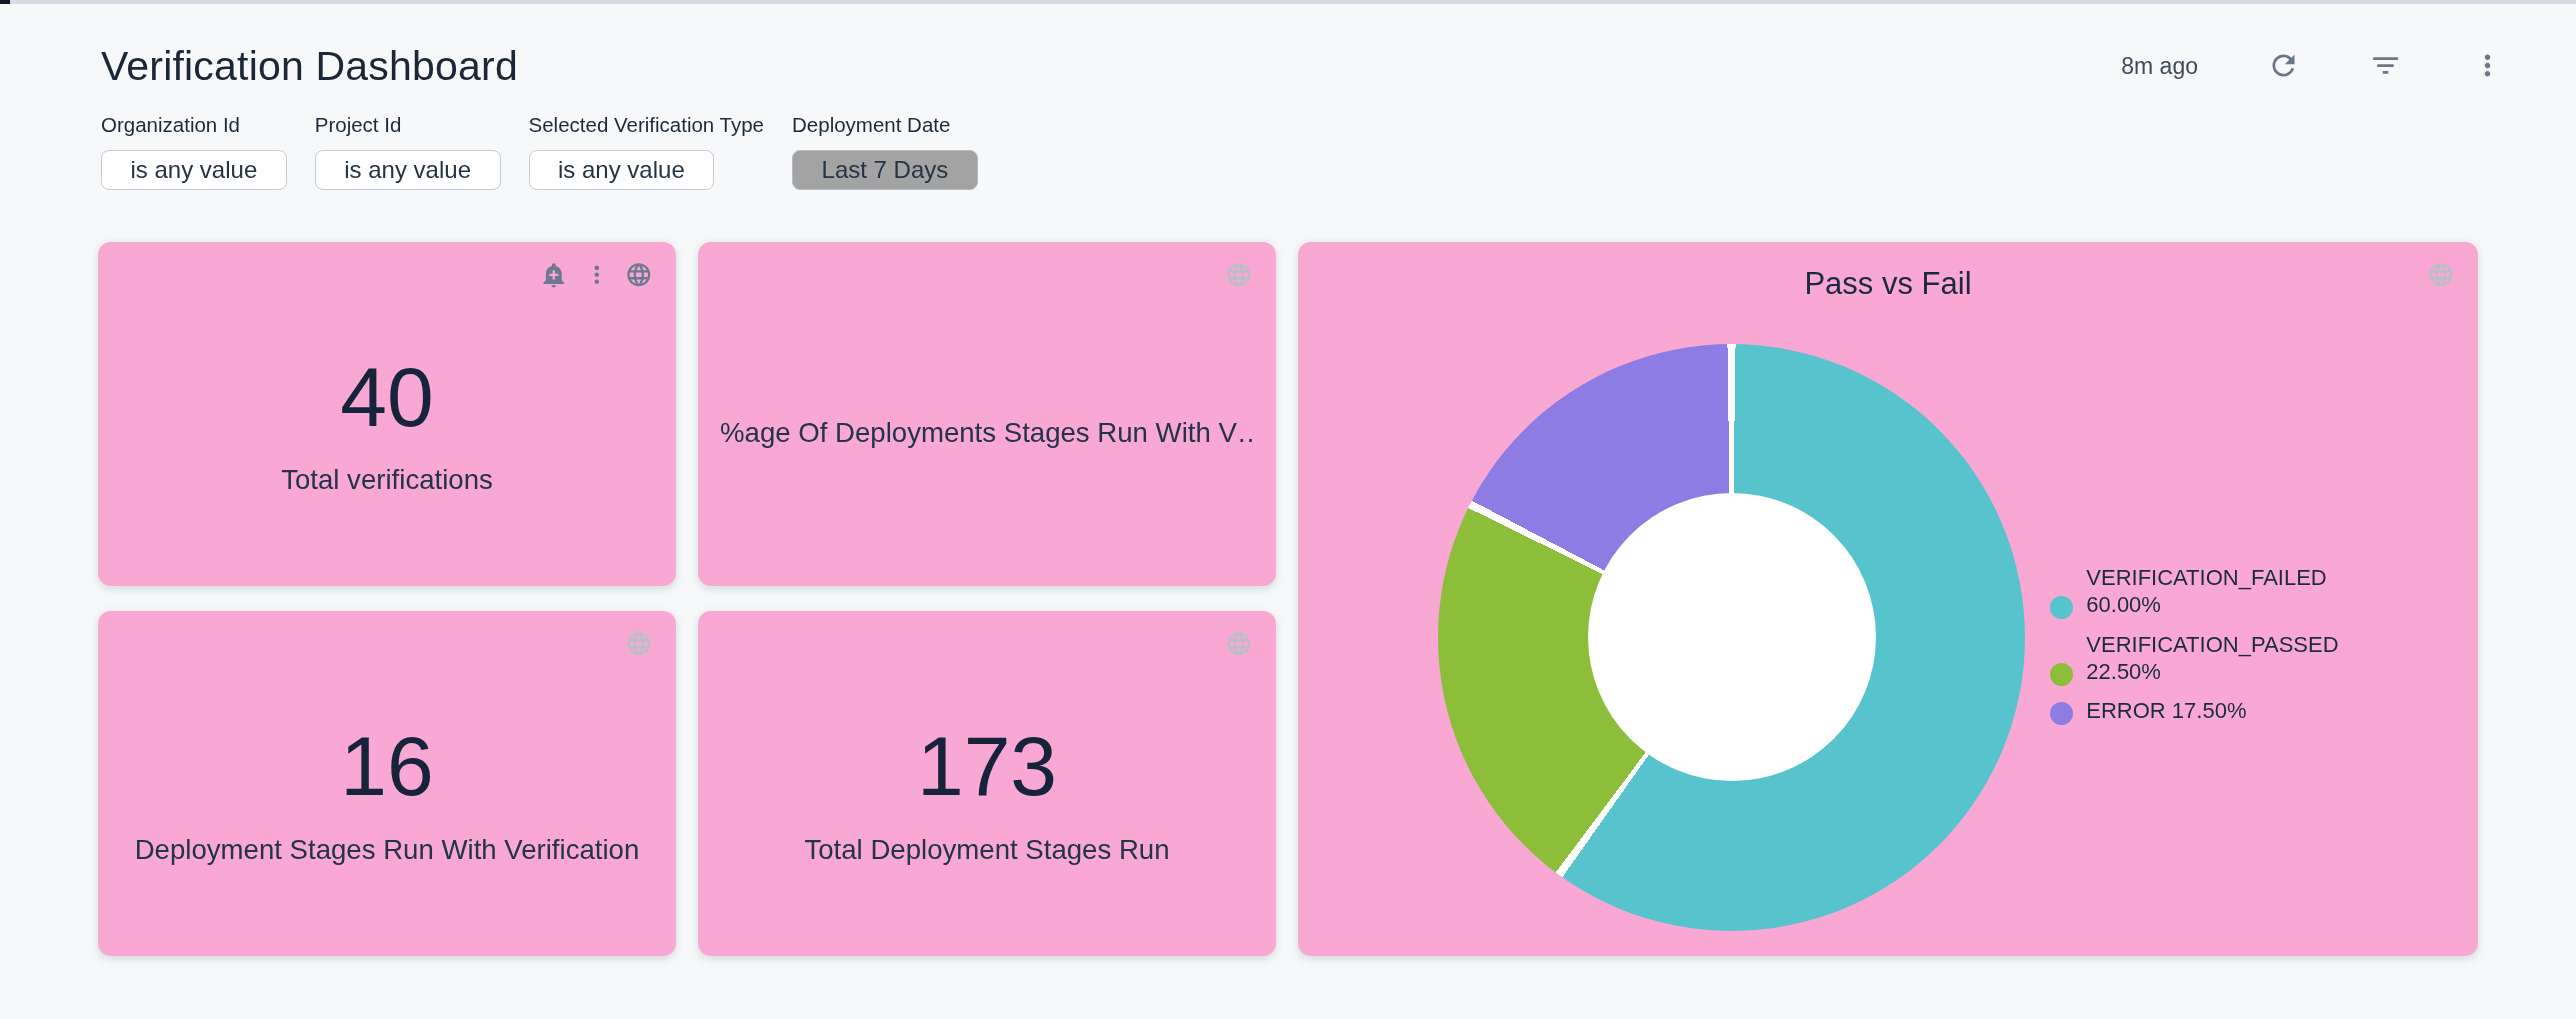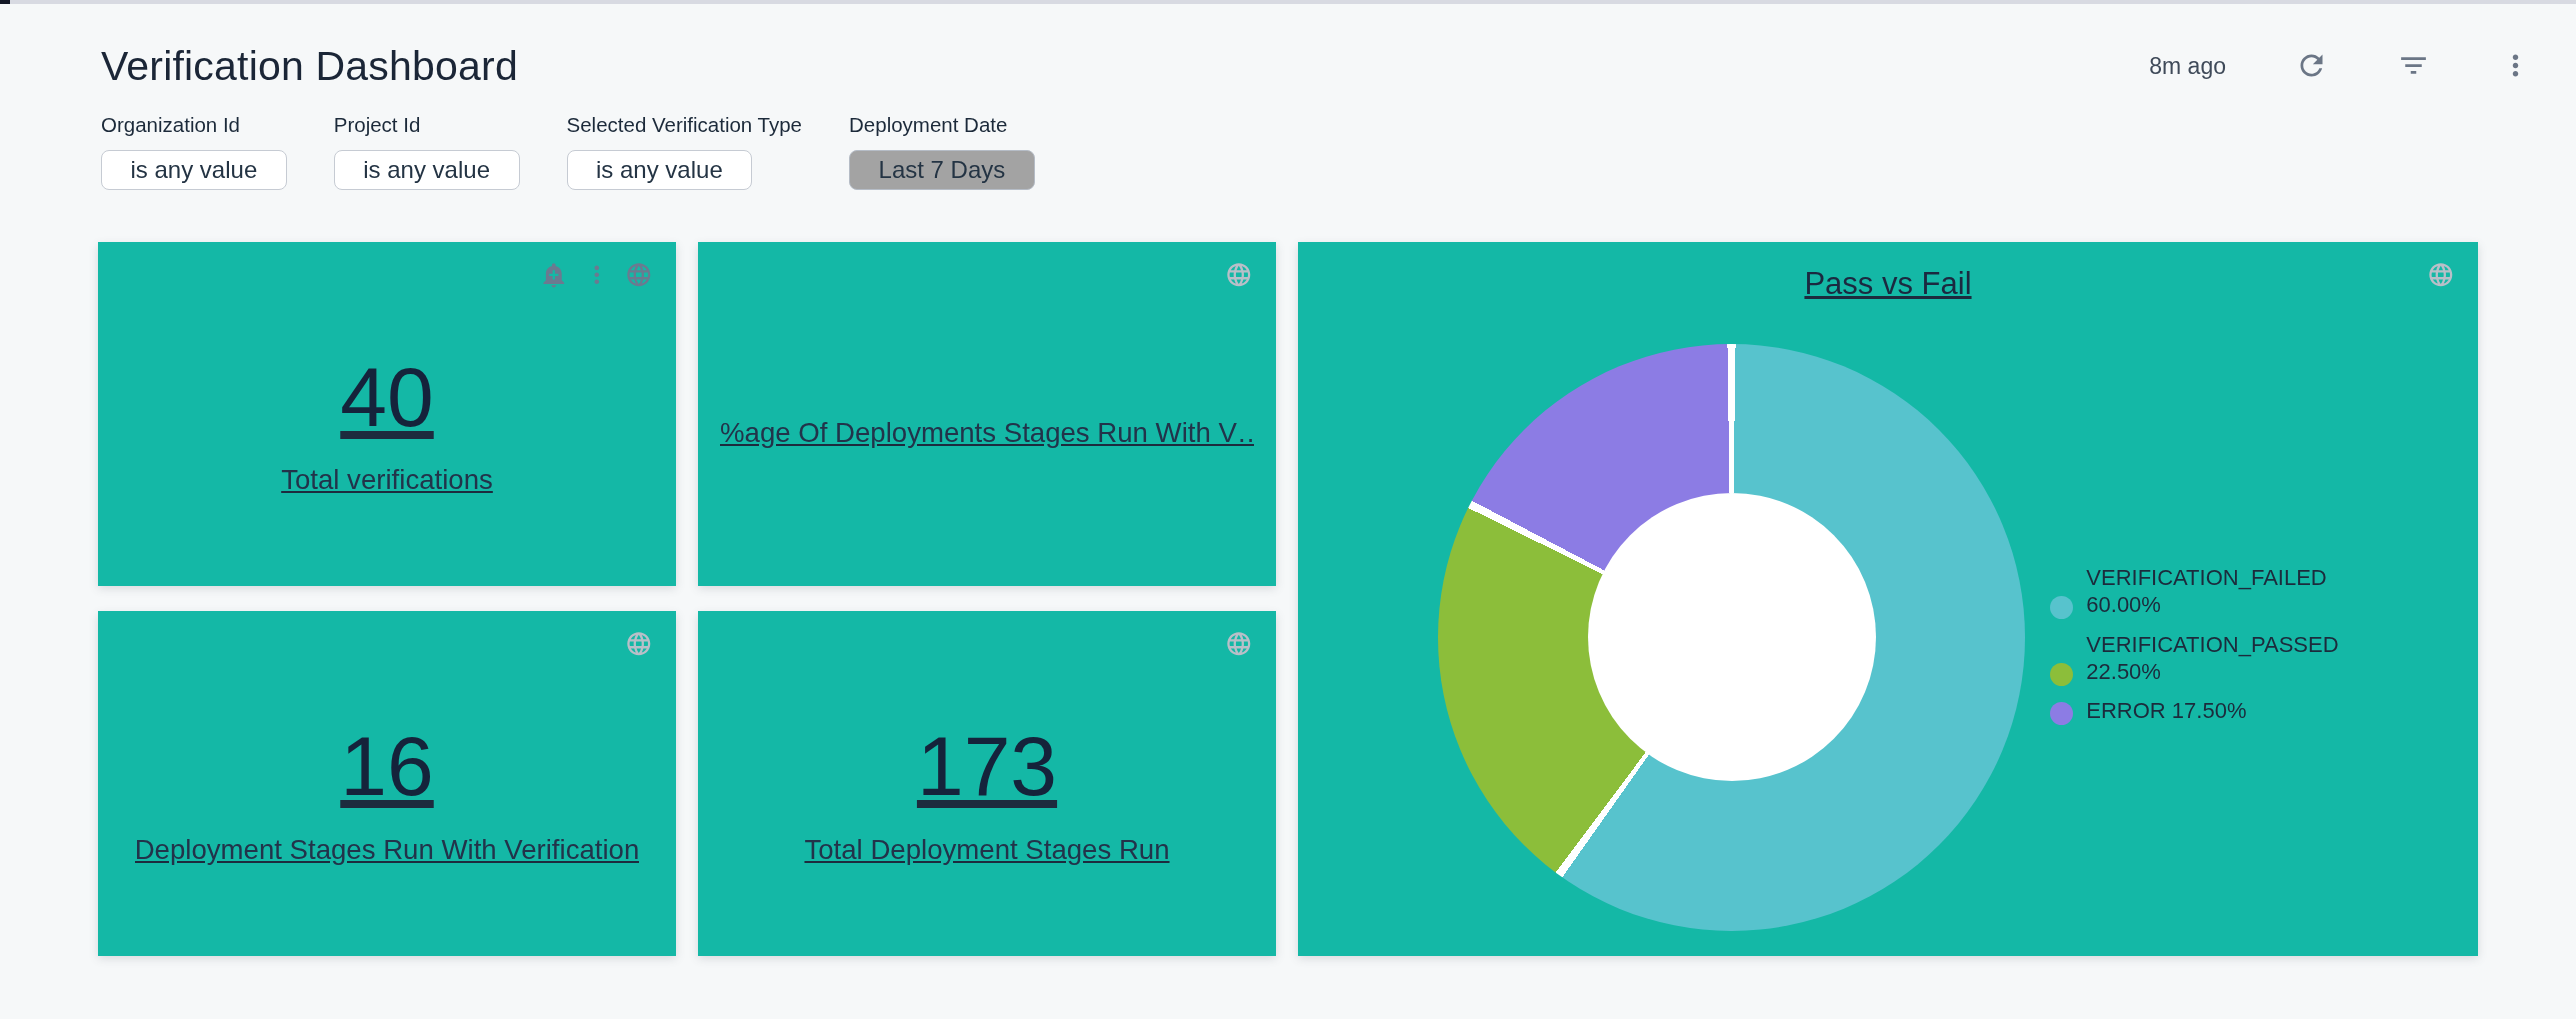--- a/index.html
+++ b/index.html
@@ -8,50 +8,49 @@
     font-family: "Liberation Sans", "DejaVu Sans", sans-serif;
     background: #f6f8f9;
     color: #1d2b3e;
   }
   .top-strip { height: 4.4px; background: #d8dae2; position: relative; }
   .corner-frag { position: absolute; left: 0; top: 0; width: 9.8px; height: 4.4px; background: #131726; }
 
   
   header {
     display: flex; justify-content: space-between; align-items: center;
-    padding: 39px 44px 0 101px;
+    padding: 39px 72px 0 101px;
   }
   h1 { font-size: 41px; font-weight: 500; color: #1b2637; letter-spacing: 0.2px; }
   .header-actions { display: flex; align-items: center; gap: 69px; }
   .ago { font-size: 23px; color: #3f4a59; }
   .icon-btn { background: none; border: none; cursor: pointer; display: flex; align-items: center; justify-content: center; padding: 0; }
   .icon-btn svg { width: 33px; height: 33px; fill: #6b7686; }
 
   
-  .filters { display: flex; column-gap: 47px; padding: 23px 0 0 101px; }
+  .filters { display: flex; column-gap: 28px; padding: 23px 0 0 101px; }
   .filter-label { font-size: 20.5px; font-weight: 500; color: #1c2a3a; margin-bottom: 12.5px; }
   .filter-btn {
     height: 40px; padding: 0 28.5px; font-size: 24px; color: #243444;
     background: #ffffff; border: 1.8px solid #c6cbd3; border-radius: 8px;
     font-family: inherit; cursor: pointer;
   }
   .filter-btn.active { background: #a3a3a3; border-color: #b5bcc6; }
 
   
   .grid {
     display: grid;
     grid-template-columns: 578px 578px 1fr;
     grid-template-rows: 344px 345px;
     gap: 25px 22px;
     margin: 52px 98px 0 98px;
   }
   .card {
-    background: #14b8a6; border-radius: 0; position: relative;
+    background: #f9a8d4; border-radius: 13px; position: relative;
     box-shadow: 0 2.7px 9px rgba(70, 82, 96, 0.18);
-    text-decoration: underline;
   }
   .chart-card { grid-column: 3; grid-row: 1 / span 2; }
 
   .card-icons { position: absolute; top: 19.6px; right: 23px; display: flex; align-items: center; gap: 15px; }
   .card-icons .icon-btn svg { width: 27.6px; height: 27.6px; }
   .tile-icon-dark svg { fill: #6b7a90 !important; }
   .tile-icon-light svg { fill: #b9bfc8 !important; }
 
   .stat { display: flex; flex-direction: column; align-items: center; justify-content: center; padding-top: 18px; text-align: center; }
   .stat-value { font-size: 84px; line-height: 95px; color: #15233b; }

